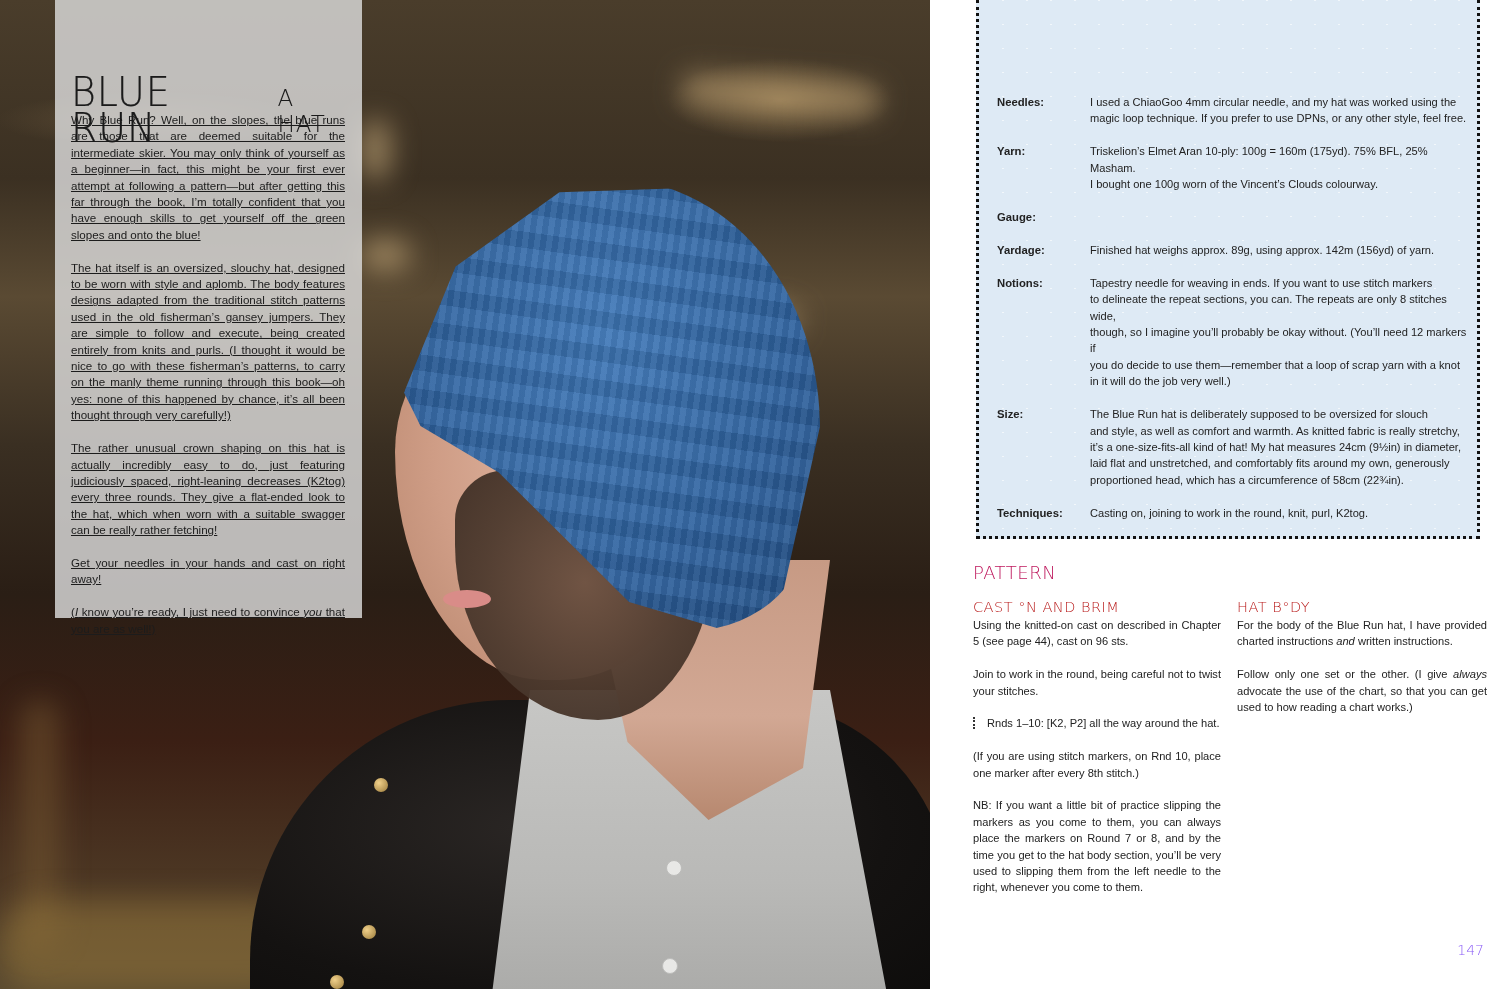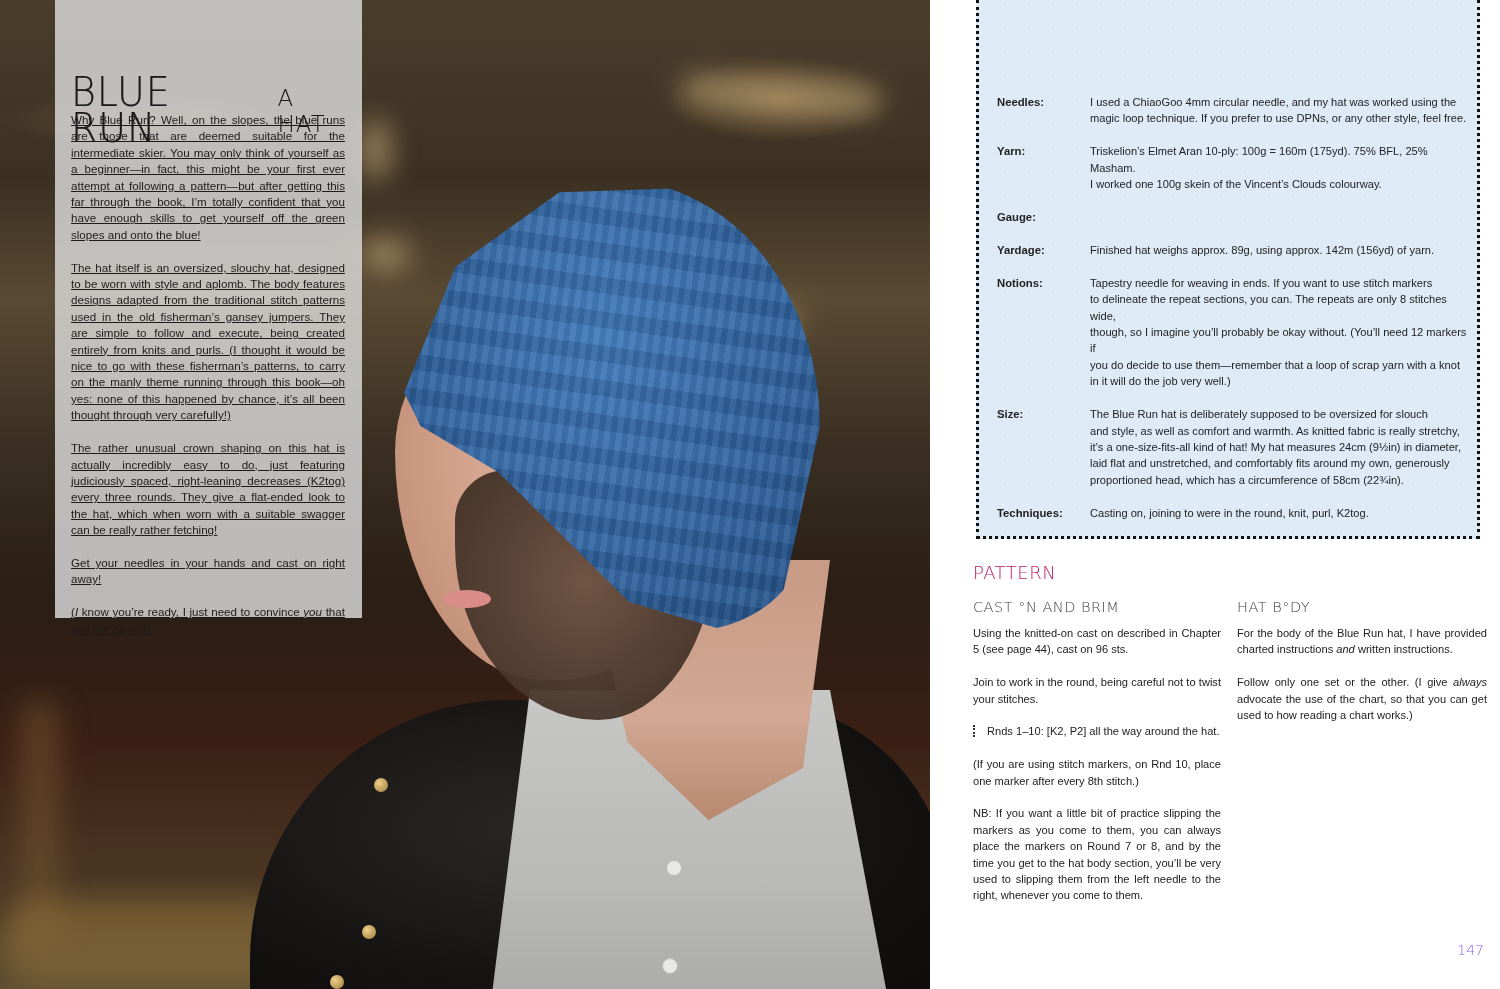--- a/index.html
+++ b/index.html
@@ -109,22 +109,22 @@
   .spec-value span { display: block; }
 
   .pattern-heading {
     position: absolute; left: 43px; top: 562px;
     font-family: "DejaVu Sans", sans-serif; font-weight: 200; font-size: 18px; letter-spacing: 0.5px; color: #be185d;
   }
   .col { position: absolute; top: 597px; width: 248px; }
   .col.left { left: 43px; }
   .col.right { left: 307px; width: 250px; }
   .col h3 {
-    font-family: "DejaVu Sans", sans-serif; font-weight: 200; font-size: 14.5px; letter-spacing: 0.5px; color: #404040;
-    line-height: 20px; margin-bottom: 8px;
+    font-family: "DejaVu Sans", sans-serif; font-weight: 200; font-size: 14.5px; letter-spacing: 0.5px; color: #b91c1c;
+    line-height: 20px; margin-bottom: 0;
   }
   .col p { font-size: 11.1px; line-height: 16.4px; text-align: justify; color: #222; margin-bottom: 16.4px; }
   .col p em { font-style: italic; }
   .col p.indent { padding-left: 14px; position: relative; text-align: left; }
   .col p.indent::before {
     content: ""; position: absolute; left: 0; top: 2px; width: 2px; height: 12px;
     border-left: 2px dotted #333;
   }
   .page-number {
     position: absolute; right: 16px; top: 942px; font-size: 14px; color: #8b5cf6;
@@ -177,21 +177,21 @@
         <div class="spec-label">Needles:</div>
         <div class="spec-value">
           <span>I used a ChiaoGoo 4mm circular needle, and my hat was worked using the</span>
           <span>magic loop technique. If you prefer to use DPNs, or any other style, feel free.</span>
         </div>
       </div>
       <div class="spec-row">
         <div class="spec-label">Yarn:</div>
         <div class="spec-value">
           <span>Triskelion’s Elmet Aran 10-ply: 100g = 160m (175yd). 75% BFL, 25% Masham.</span>
-          <span>I worked one 100g skein of the Vincent’s Clouds colourway.</span>
+          <span>I bought one 100g worn of the Vincent’s Clouds colourway.</span>
         </div>
       </div>
       <div class="spec-row">
         <div class="spec-label">Gauge:</div>
       </div>
       <div class="spec-row">
         <div class="spec-label">Yardage:</div>
         <div class="spec-value">
           <span>Finished hat weighs approx. 89g, using approx. 142m (156yd) of yarn.</span>
         </div>
@@ -212,21 +212,21 @@
           <span>The Blue Run hat is deliberately supposed to be oversized for slouch</span>
           <span>and style, as well as comfort and warmth. As knitted fabric is really stretchy,</span>
           <span>it’s a one-size-fits-all kind of hat! My hat measures 24cm (9½in) in diameter,</span>
           <span>laid flat and unstretched, and comfortably fits around my own, generously</span>
           <span>proportioned head, which has a circumference of 58cm (22¾in).</span>
         </div>
       </div>
       <div class="spec-row">
         <div class="spec-label">Techniques:</div>
         <div class="spec-value">
-          <span>Casting on, joining to were in the round, knit, purl, K2tog.</span>
+          <span>Casting on, joining to work in the round, knit, purl, K2tog.</span>
         </div>
       </div>
     </div>
   </div>
 
   <div class="pattern-heading">PATTERN</div>
 
   <div class="col left">
     <h3>CAST °N AND BRIM</h3>
     <p>Using the knitted-on cast on described in Chapter 5 (see page 44), cast on 96 sts.</p>

